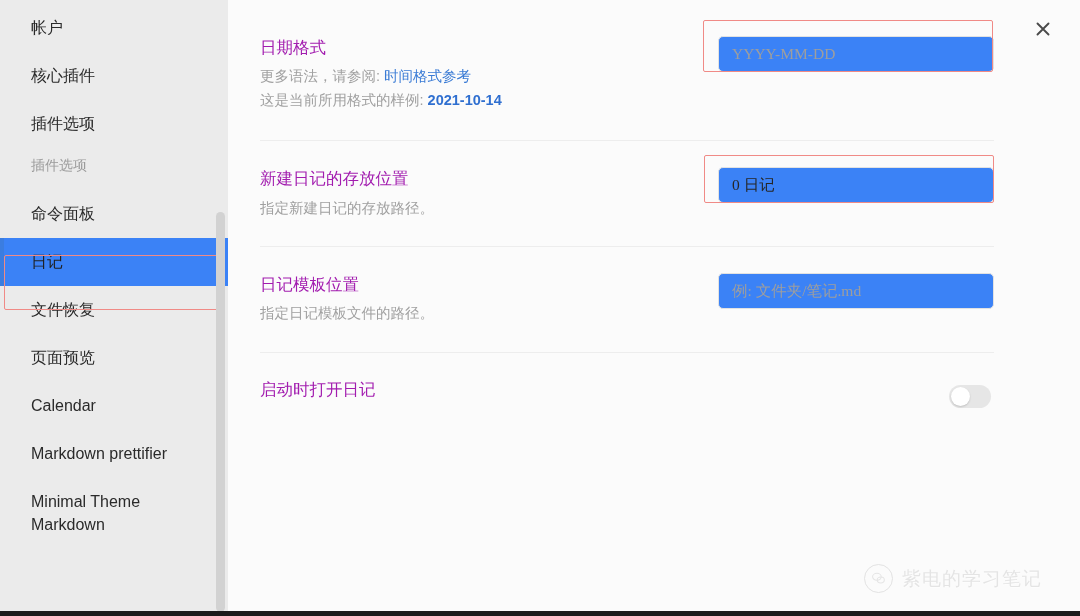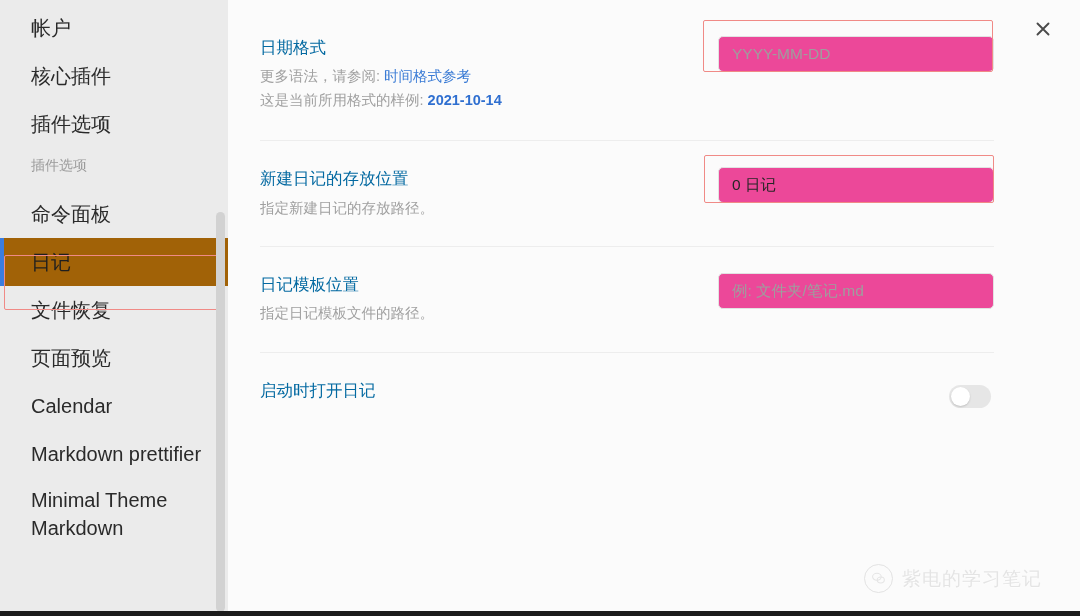--- a/index.html
+++ b/index.html
@@ -37,37 +37,37 @@
     padding-top: 4px;
     overflow: hidden;
   }
 
   .nav-item {
     position: relative;
     height: 48px;
     display: flex;
     align-items: center;
     padding-left: 31px;
-    font-size: 20px;
+    font-size: 16px;
     color: #2a2a2a;
     box-sizing: border-box;
     cursor: pointer;
     white-space: nowrap;
   }
 
   .nav-item.two-line {
     height: 72px;
     line-height: 1.42;
     white-space: normal;
     padding-right: 16px;
     align-items: center;
   }
 
   .nav-item.active {
-    background: #a16207;
+    background: #3b82f6;
     color: #1f1f1f;
   }
   .nav-item.active::before {
     content: "";
     position: absolute;
     left: 0; top: 0; bottom: 0;
     width: 4px;
     background: #3b7de0;
   }
 
@@ -143,30 +143,30 @@
   .setting-row {
     display: flex;
     align-items: flex-start;
     justify-content: space-between;
     border-bottom: 1px solid #ededed;
     box-sizing: border-box;
   }
   .setting-row.r1 { padding: 34px 0 28px 0; }
   .setting-row.r2 { padding: 24px 0 26px 0; }
   .setting-row.r3 { padding: 24px 0 26px 0; }
-  .setting-row.r4 { padding: 24px 0 26px 0; border-bottom: none; }
+  .setting-row.r4 { padding: 24px 0 26px 0; border-bottom: none; font-family: Liberation Serif, serif; }
 
   .setting-info {
     padding-top: 2px;
     max-width: 430px;
   }
 
   .setting-title {
     font-size: 16.5px;
-    color: #0369a1;
+    color: #a21caf;
     line-height: 1.35;
     margin-bottom: 7px;
   }
 
   .setting-desc {
     font-size: 14.5px;
     color: #a0a0a0;
     line-height: 1.62;
   }
 
@@ -186,22 +186,22 @@
     padding-top: 2px;
   }
 
   .text-input {
     width: 276px;
     height: 36px;
     box-sizing: border-box;
     padding: 12px 13px;
     border: 1px solid #e2e2e2;
     border-radius: 5px;
-    background: #ec4899;
-    font-family: Liberation Sans, sans-serif;
+    background: #3b82f6;
+    font-family: Liberation Serif, serif;
     font-size: 15.5px;
     color: #262626;
     outline: none;
   }
   .text-input::placeholder {
     color: #9e9e9e;
   }
 
   
   .anno-input-1 {

